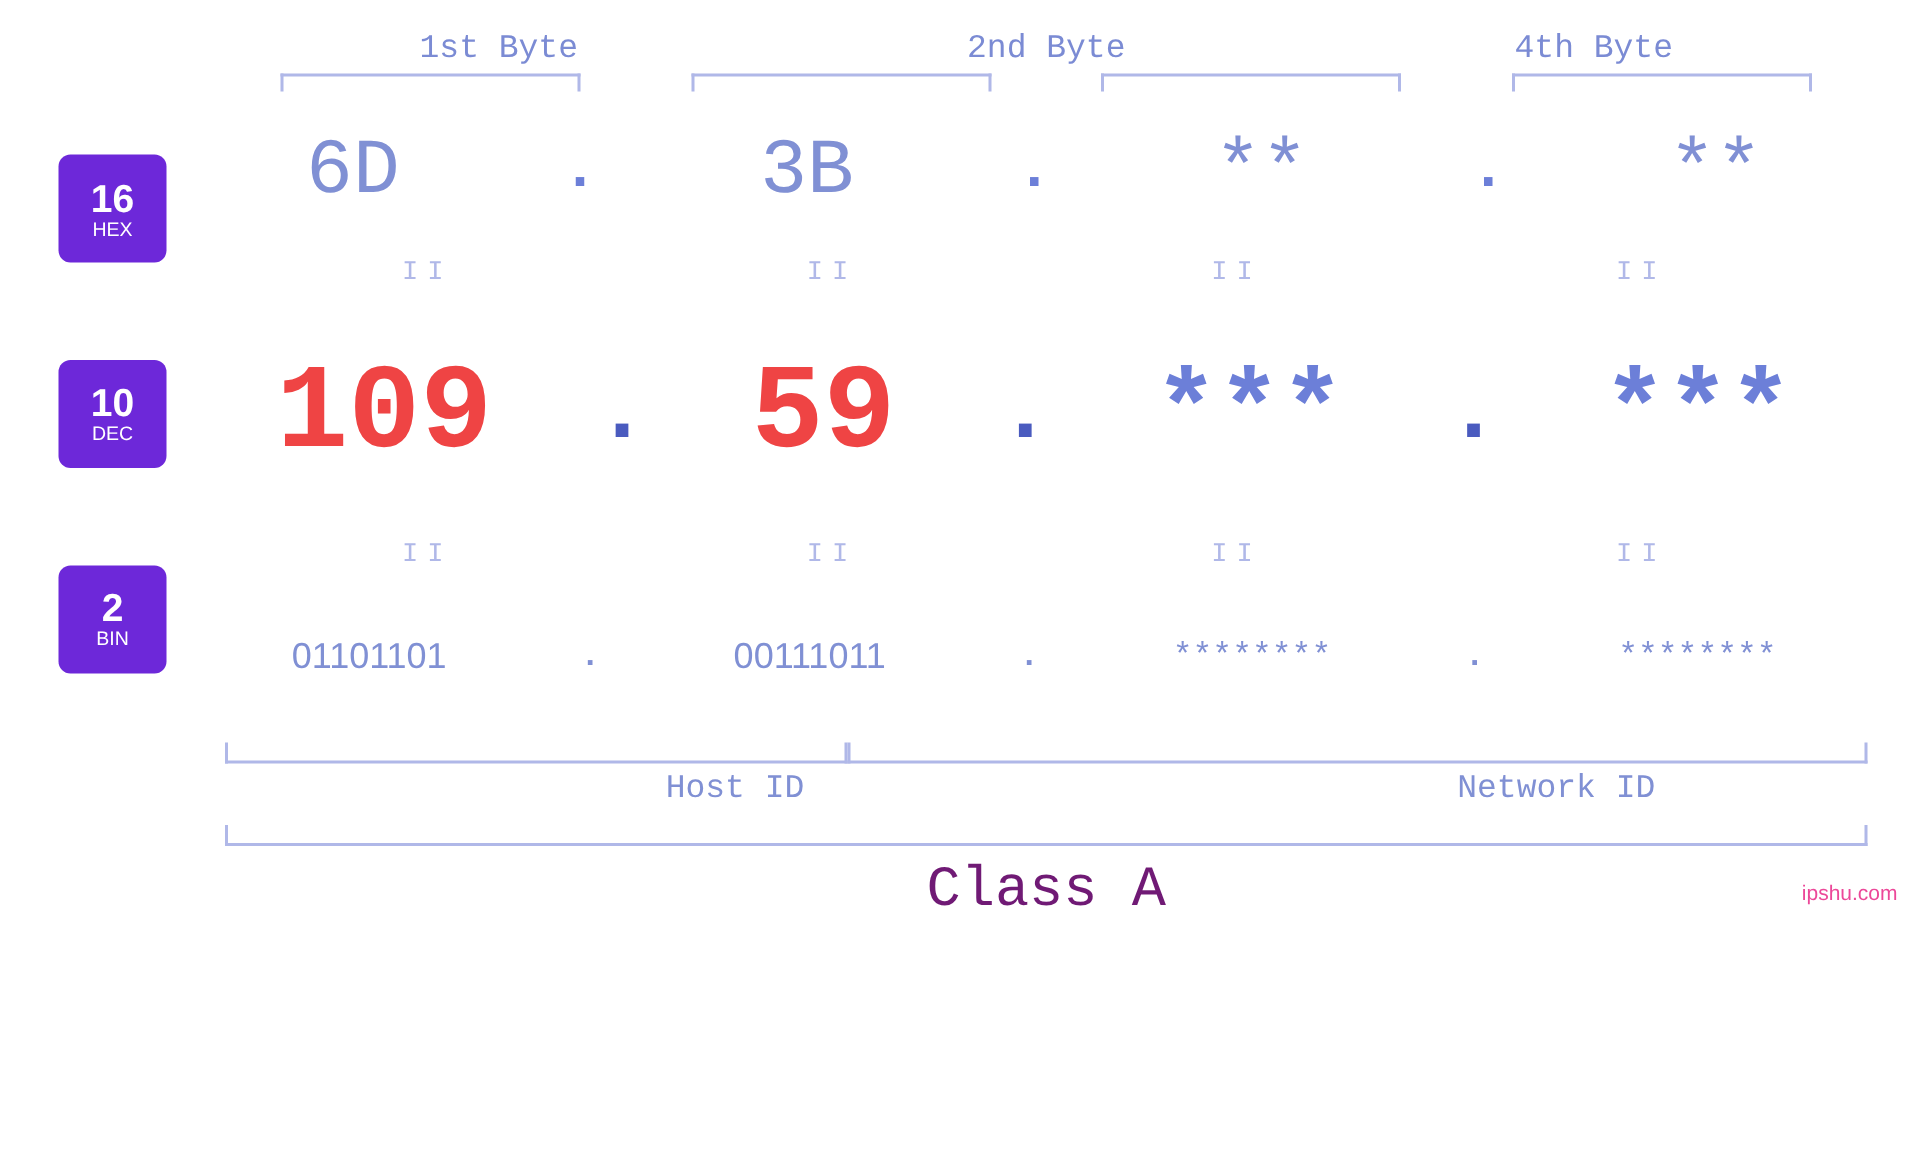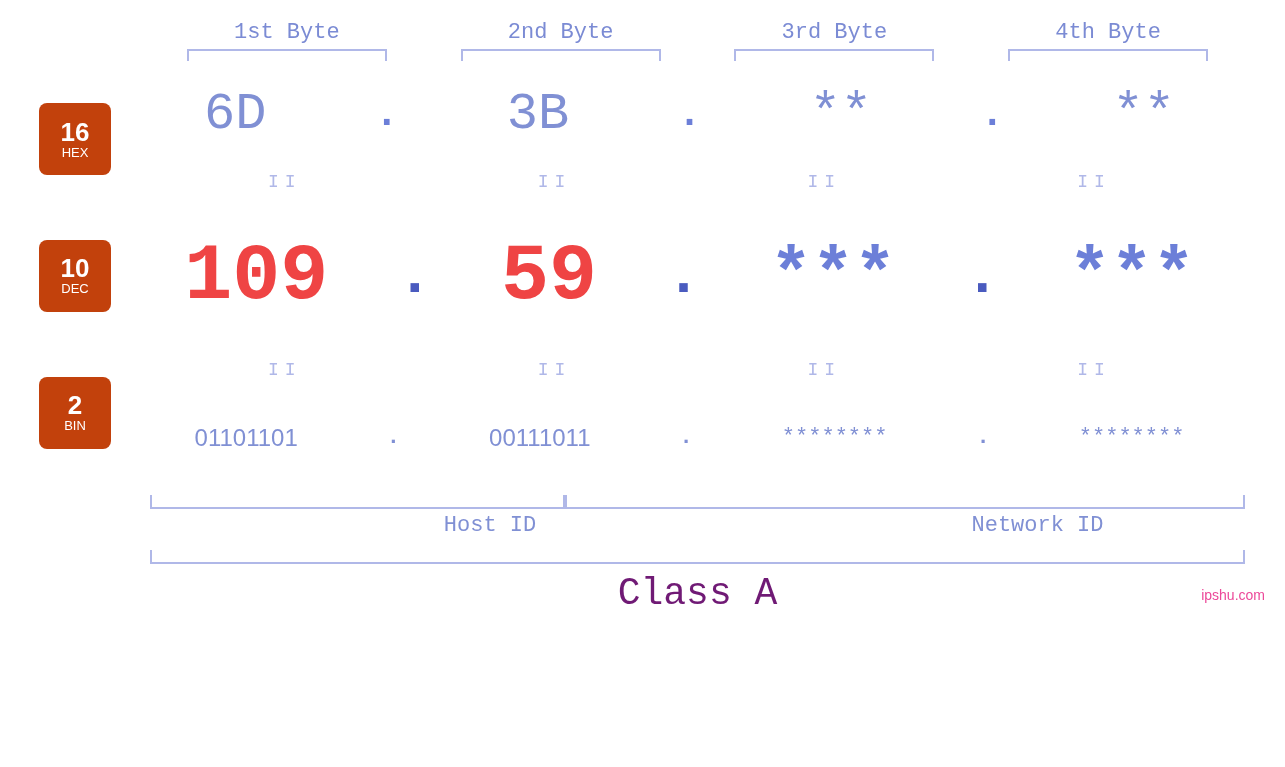--- a/index.html
+++ b/index.html
@@ -63,21 +63,21 @@
       display: flex;
       flex-direction: column;
       align-items: center;
       justify-content: space-around;
       padding: 10px 0;
     }
 
     .badge {
       width: 72px;
       height: 72px;
-      background: #c2410c;
+      background: #6d28d9;
       border-radius: 8px;
       display: flex;
       flex-direction: column;
       align-items: center;
       justify-content: center;
       color: white;
     }
 
     .badge-num {
       font-size: 26px;
@@ -138,21 +138,20 @@
     }
   </style>
 </head>
 <body>
 
 <div class="main-container">
 
   <div class="byte-headers">
     <div class="byte-header">1st Byte</div>
     <div class="byte-header">2nd Byte</div>
-    <div class="byte-header">3rd Byte</div>
     <div class="byte-header">4th Byte</div>
   </div>
 
   <div class="top-brackets">
     <div class="bracket-line"></div>
     <div class="bracket-line"></div>
     <div class="bracket-line"></div>
     <div class="bracket-line"></div>
   </div>
 

